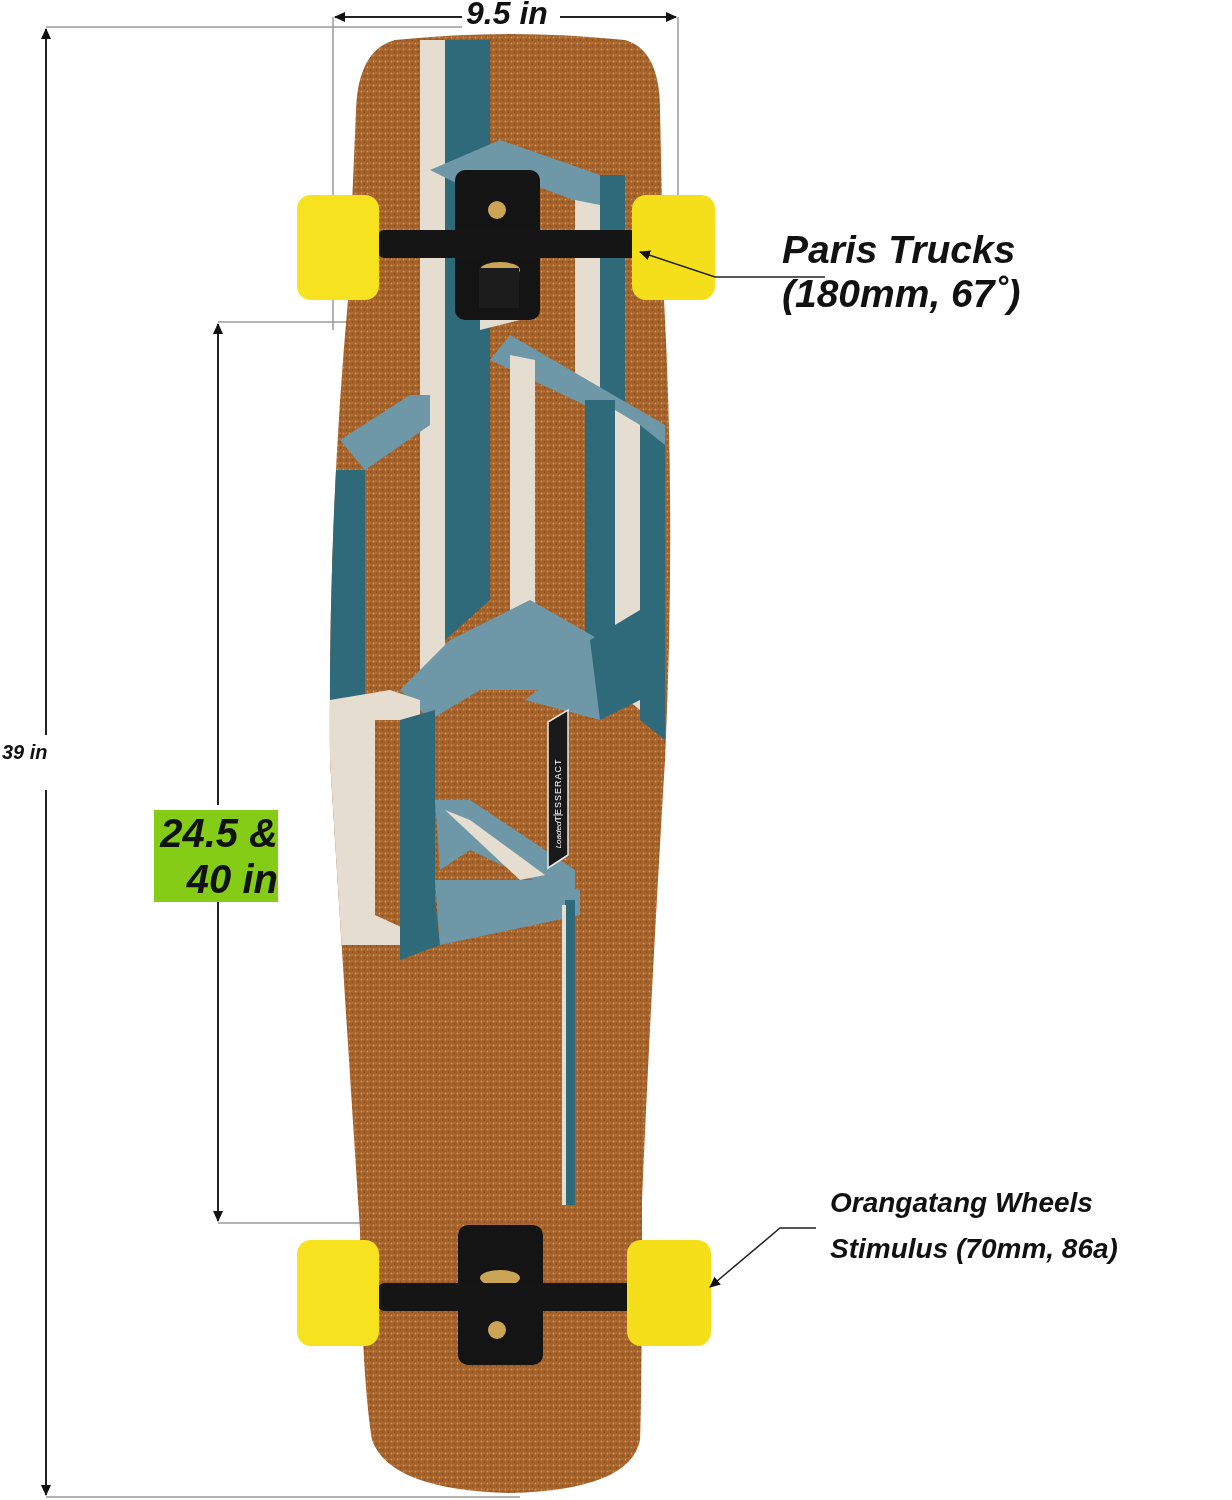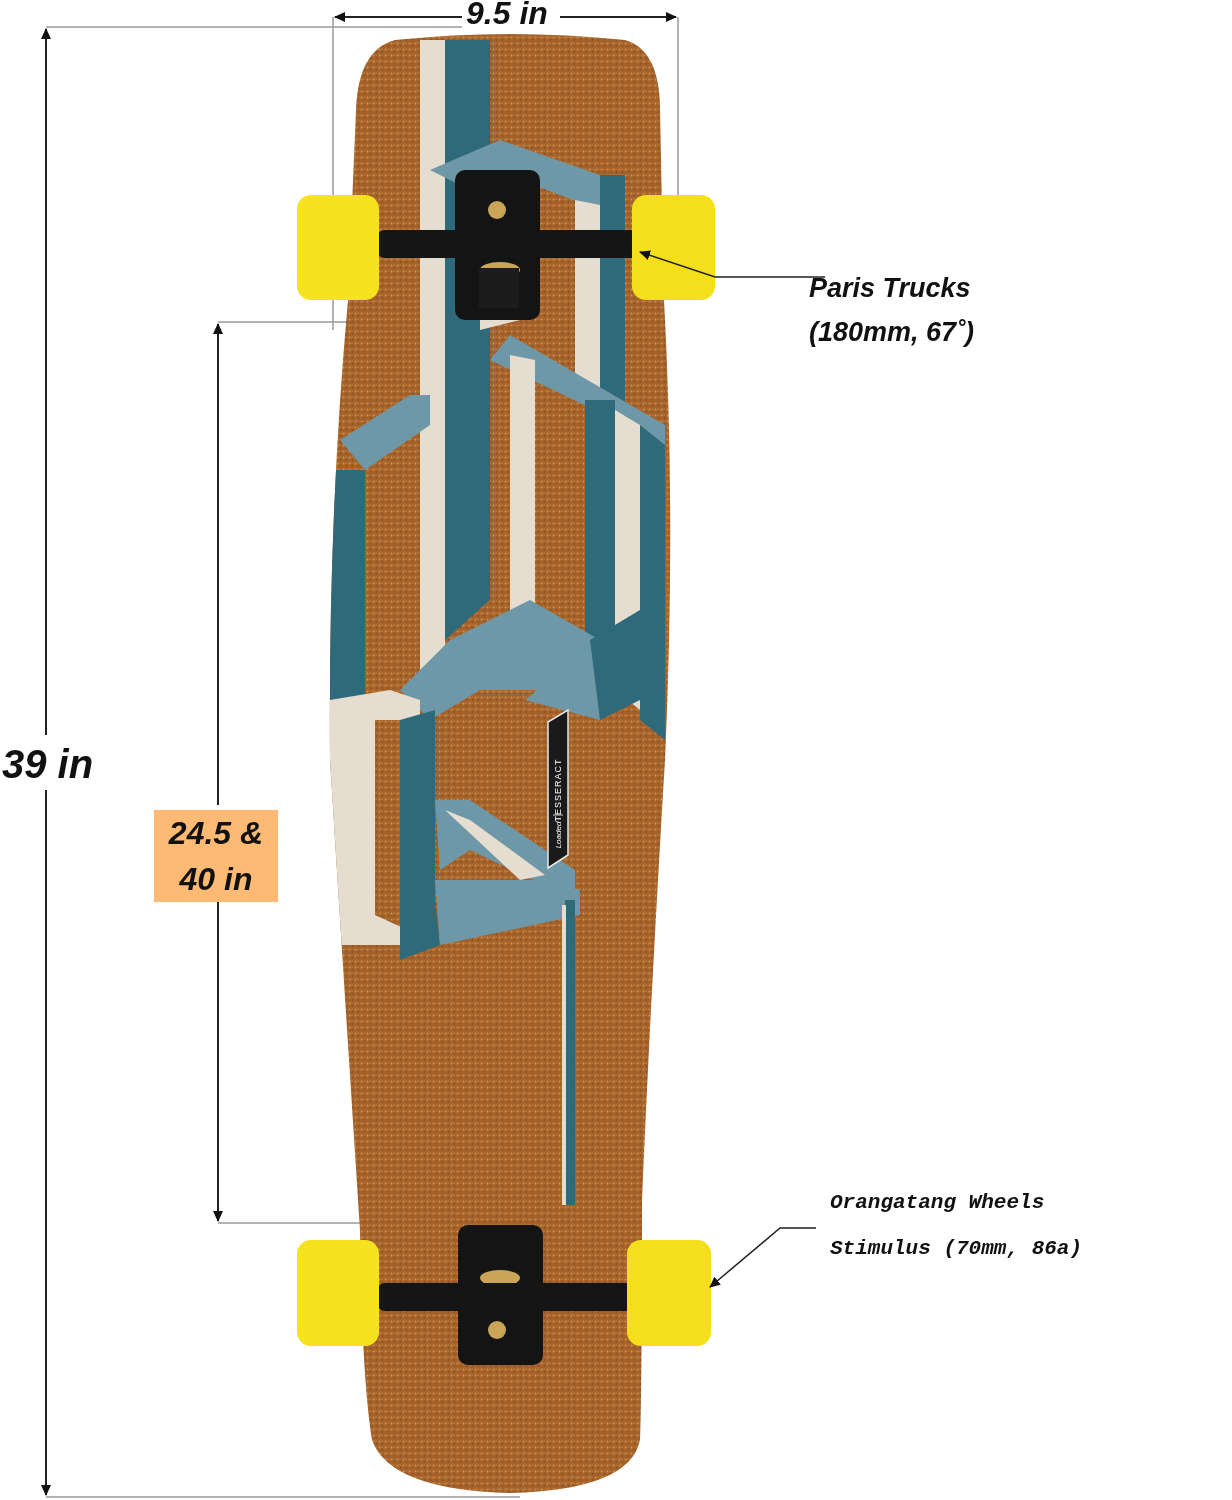--- a/index.html
+++ b/index.html
@@ -2,24 +2,24 @@
 <html><head>
 <meta charset="utf-8">
 <style>
   html, body { margin: 0; padding: 0; background: #ffffff; }
   body { width: 1232px; height: 1500px; position: relative; overflow: hidden;
          font-family: "Liberation Sans", "DejaVu Sans", sans-serif; }
   .stage { position: absolute; left: 0; top: 0; width: 1232px; height: 1092px; }
   .label { position: absolute; font-style: italic; font-weight: bold; color: #111;
            font-family: "Liberation Sans", "DejaVu Sans", sans-serif; line-height: 1.2; }
   .lbl-width { left: 462px; top: -6px; font-size: 32px; background: #fff; padding: 0 4px; }
-  .lbl-length { left: 2px; top: 740px; font-size: 40px; background: #fff; }
-  .lbl-wheelbase { left: 154px; top: 810px; font-size: 32px; text-align: center; width: 124px; background:#fdba74; line-height: 46px; }
-  .lbl-trucks { left: 809px; top: 228px; font-size: 27px; line-height: 44px; margin-top: 38px; }
-  .lbl-wheels { left: 830px; top: 1180px; font-size: 21px; line-height: 46px; font-family: Liberation Mono, monospace; }
+  .lbl-length { left: 2px; top: 740px; font-size: 20px; background: #fff; }
+  .lbl-wheelbase { left: 154px; top: 810px; font-size: 40px; text-align: right; width: 124px; background:#84cc16; line-height: 46px; }
+  .lbl-trucks { left: 782px; top: 228px; font-size: 39px; line-height: 44px; }
+  .lbl-wheels { left: 830px; top: 1180px; font-size: 28px; line-height: 46px; }
   svg { position: absolute; left: 0; top: 0; }
 </style>
 </head>
 <body>
 
 <div class="stage">
 
   <svg width="1232" height="1500" viewBox="0 0 1232 1500">
     <defs>
       <pattern id="cork" width="6" height="6" patternUnits="userSpaceOnUse">

